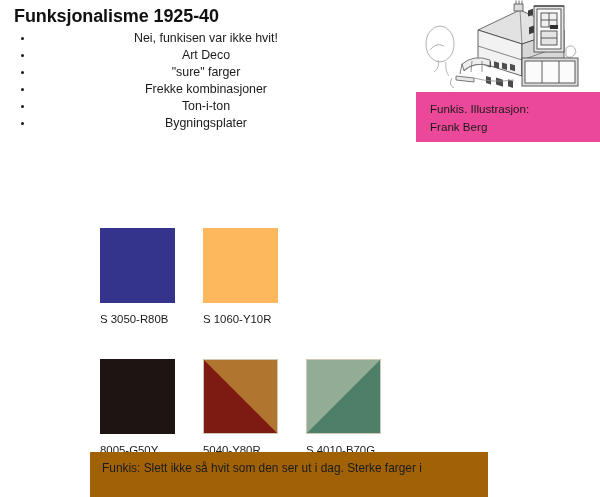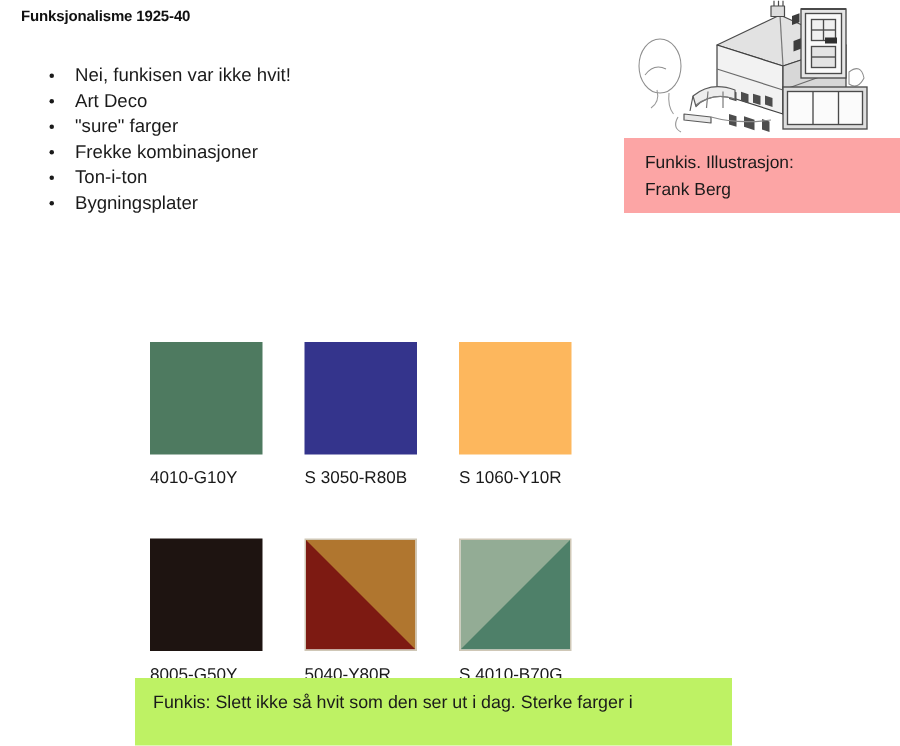--- a/index.html
+++ b/index.html
@@ -14,35 +14,36 @@
     font-family: "Liberation Sans", sans-serif;
     color: #141414;
     overflow: hidden;
   }
 
   
   #page-title {
     position: absolute;
     left: 14px;
     top: 6px;
-    font-size: 10px;
+    font-size: 18px;
     font-weight: bold;
     letter-spacing: -0.1px;
     color: #111111;
   }
 
   
   #feature-list {
     position: absolute;
     left: 14px;
     top: 30px;
     width: 360px;
-    margin: 12px;
+    margin: 0;
     padding: 0;
     list-style: none;
+    text-align: center;
   }
   #feature-list li {
     position: relative;
     padding-left: 24px;
     font-size: 12.4px;
     line-height: 16.9px;
     color: #1a1a1a;
   }
   #feature-list li::before {
     content: "";
@@ -234,35 +235,29 @@
 
       <g fill="none" stroke="#4a4a4a" stroke-width="0.9">
         <rect x="106" y="58" width="56" height="28" fill="#dedede"></rect>
         <rect x="109" y="61" width="50" height="22" fill="#fbfbfb"></rect>
         <line x1="126" y1="61" x2="126" y2="83"></line>
         <line x1="143" y1="61" x2="143" y2="83"></line>
       </g>
     </svg>
   </div>
 
-  <div id="illustration-caption" style="background: #fca5a5;">
+  <div id="illustration-caption" style="background: #ec4899;">
     <div class="cap-line">Funkis. Illustrasjon:</div>
     <div class="cap-line">Frank Berg</div>
   </div>
 </div>
 
 <div id="swatch-grid">
   <div class="swatch-row" id="swatch-row-1">
       <div class="swatch-cell">
-        <div class="swatch-chip" style="background: rgb(78, 122, 96);"></div>
-        <div class="swatch-labels">
-          <div class="swatch-label">4010-G10Y</div>
-        </div>
-      </div>
-      <div class="swatch-cell">
         <div class="swatch-chip" style="background: rgb(52, 52, 140);"></div>
         <div class="swatch-labels">
           <div class="swatch-label">S 3050-R80B</div>
         </div>
       </div>
       <div class="swatch-cell">
         <div class="swatch-chip" style="background: rgb(253, 183, 93);"></div>
         <div class="swatch-labels">
           <div class="swatch-label">S 1060-Y10R</div>
         </div>
@@ -286,15 +281,15 @@
       <div class="swatch-cell">
         <div class="swatch-chip bordered" style="background: linear-gradient(to right bottom, rgb(147, 172, 149) 0px, rgb(147, 172, 149) 49.6%, rgb(78, 128, 105) 50.4%, rgb(78, 128, 105) 100%);"></div>
         <div class="swatch-labels">
           <div class="swatch-label">S 4010-B70G</div>
           <div class="swatch-label">S 2005-G50Y</div>
         </div>
       </div>
     </div>
 </div>
 
-<div id="bottom-caption" style="background: #bef264;">
+<div id="bottom-caption" style="background: #a16207;">
   <div class="cap-line">Funkis: Slett ikke så hvit som den ser ut i dag. Sterke farger i</div>
 </div>
 
 </body></html>

